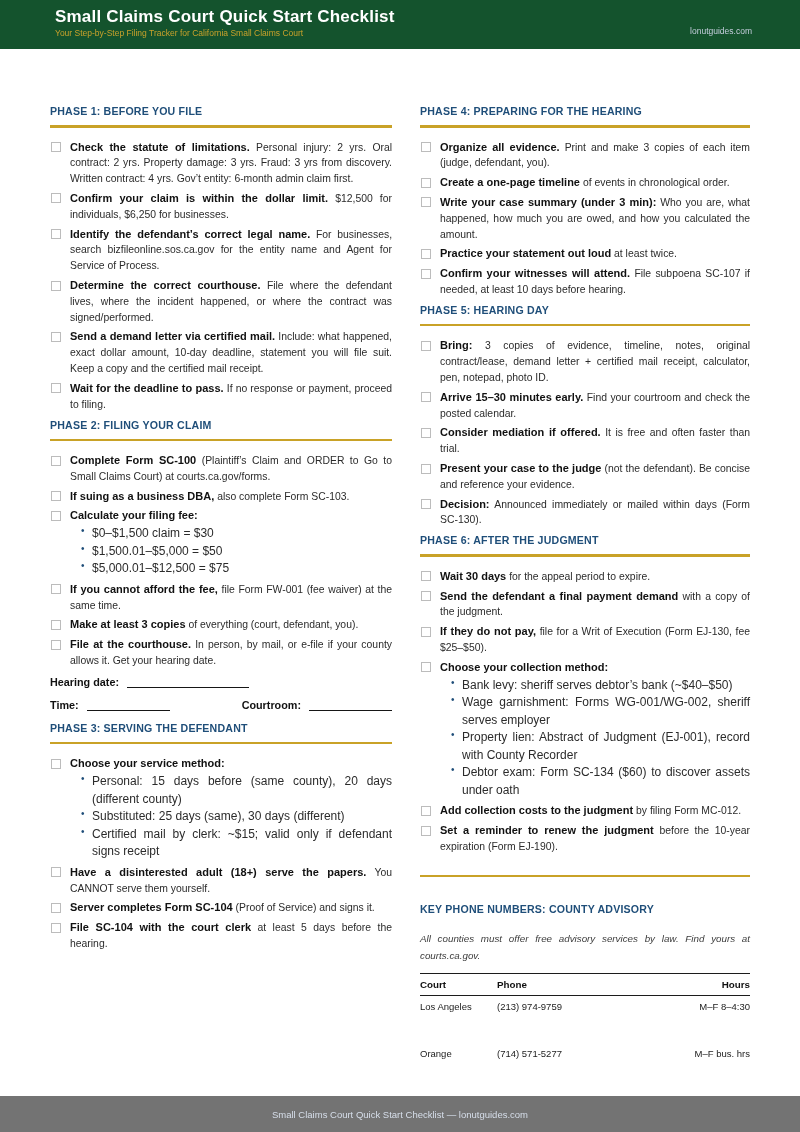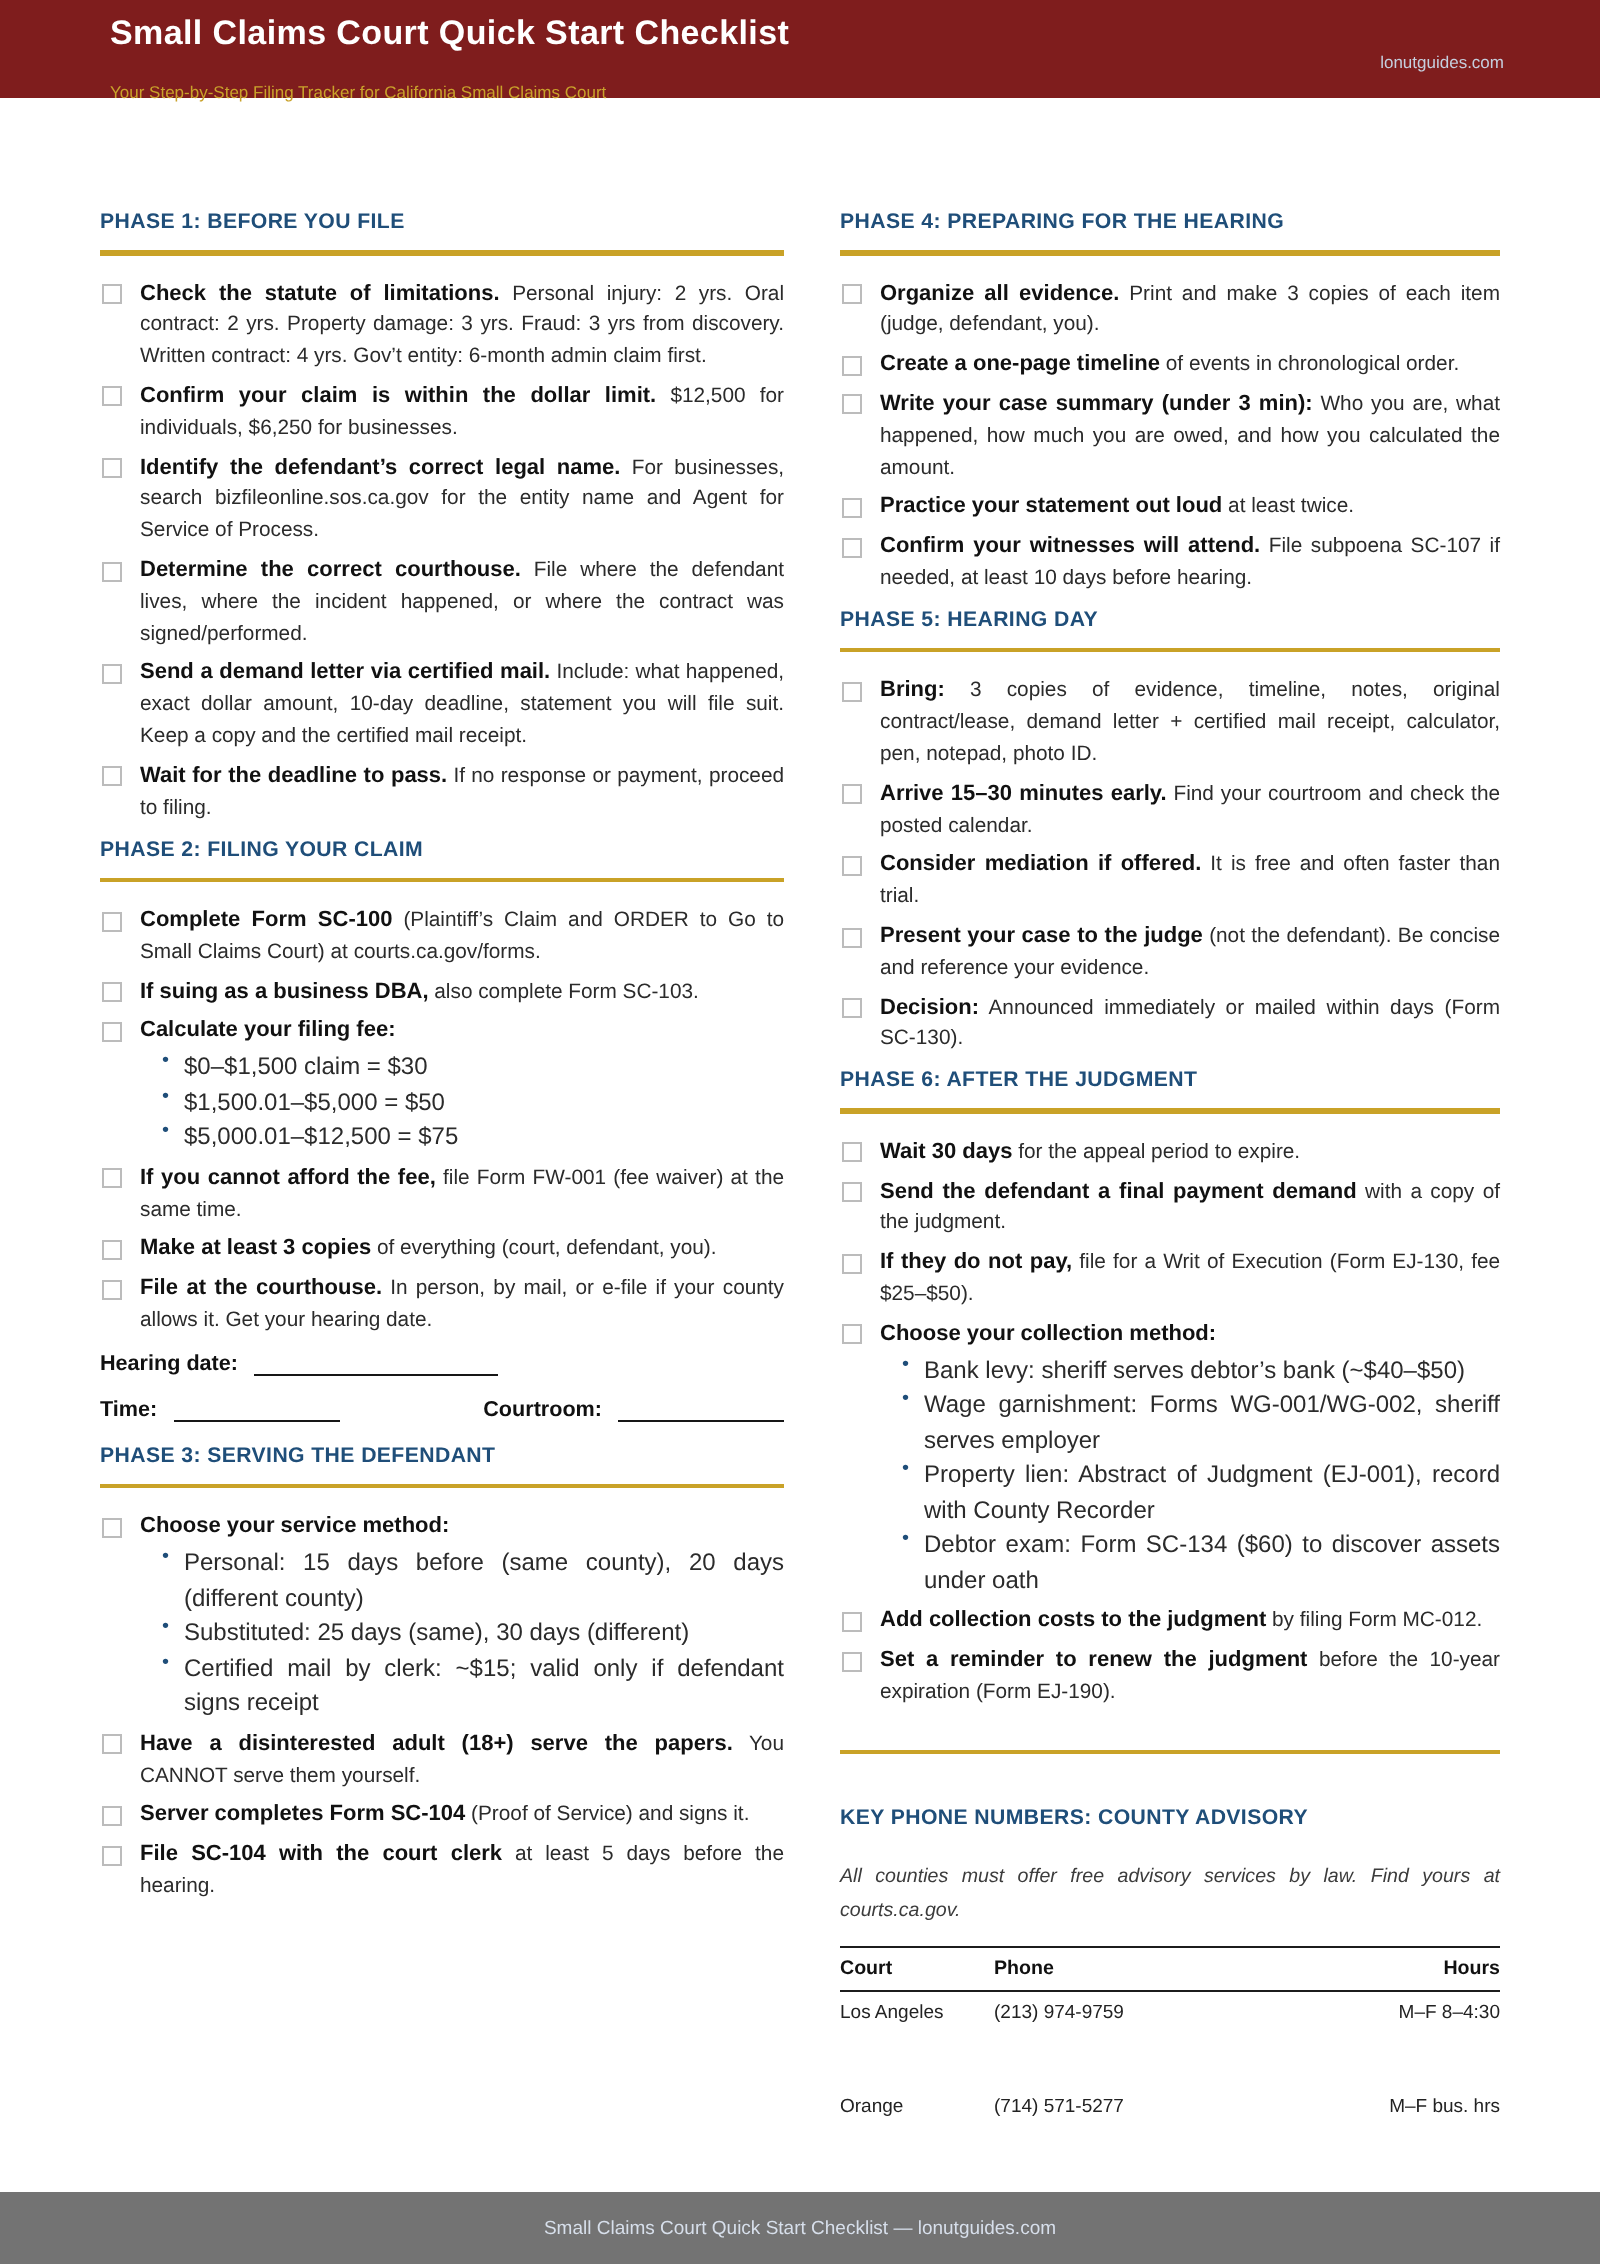--- a/index.html
+++ b/index.html
@@ -3,26 +3,26 @@
 <meta charset="utf-8">
 <style>
   html,body{margin:0;padding:0;}
   body{
     width:800px;height:1132px;position:relative;overflow:hidden;
     background:#ffffff;color:#1a1a1a;
     font-family:"Liberation Sans","DejaVu Sans",sans-serif;
   }
   
   .header{
-    background:#7f1d1d;height:49px;display:flex;justify-content:space-between;
+    background:#14532d;height:49px;display:flex;justify-content:space-between;
     align-items:flex-start;padding:0 48px 0 55px;box-sizing:border-box;
   }
   .header .titles{padding-top:7px;}
   .page-title{color:#ffffff;font-size:17px;font-weight:bold;letter-spacing:0.2px;line-height:1.2;}
-  .page-subtitle{color:#c9a22b;font-size:8.5px;margin-top:14px;}
+  .page-subtitle{color:#c9a22b;font-size:8.5px;margin-top:1px;}
   .site-link{color:#c5cedd;font-size:8.5px;margin-top:26px;}
   
   .content{display:flex;padding:50px 50px 0 50px;box-sizing:border-box;gap:28px;}
   .col{box-sizing:border-box;}
   .col-left{width:342px;}
   .col-right{width:330px;}
   
   .phase-heading{color:#1f4e79;font-size:10.6px;font-weight:bold;letter-spacing:0.2px;margin-top:6px;}
   .phase-rule{height:2.5px;background:#c9a227;margin:8px 0 11px 0;}
   .item{position:relative;padding-left:20px;text-align:justify;font-size:10.4px;line-height:1.52;margin-bottom:3px;color:#2b2b2b;}

